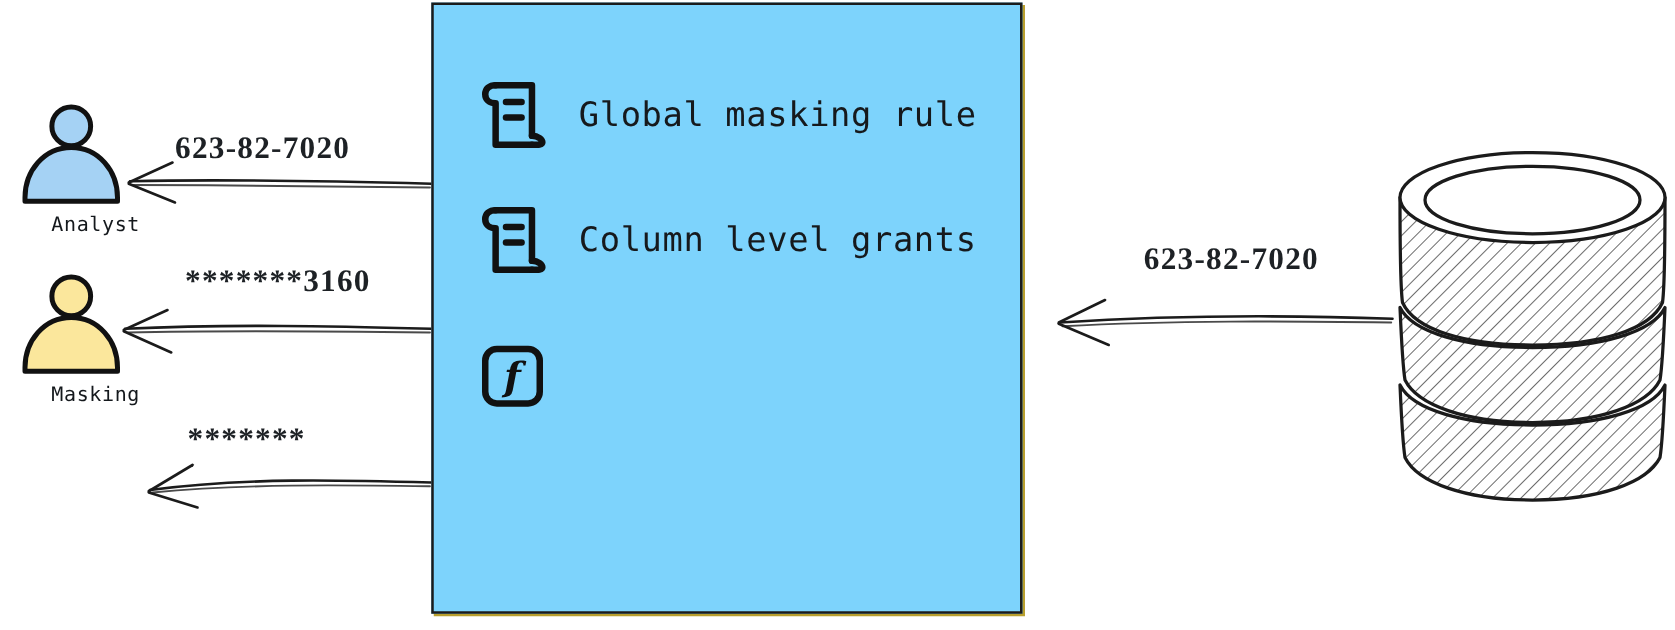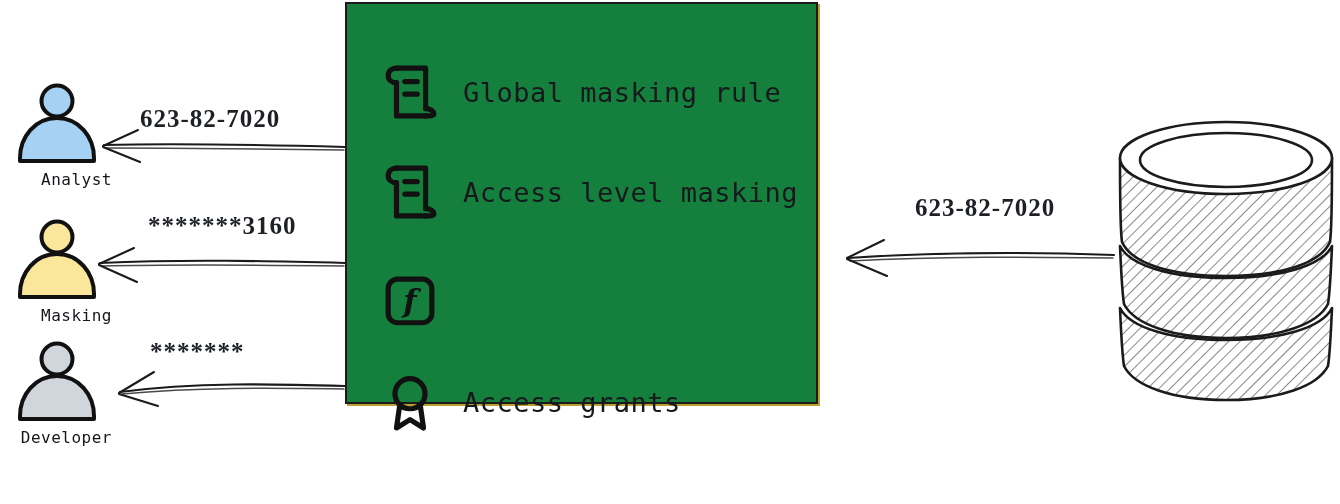--- a/index.html
+++ b/index.html
@@ -41,22 +41,22 @@
   }
   #label-analyst{left:140px;top:105px;}
   #label-support{left:148px;top:212px;}
   #label-developer{left:150px;top:338px;}
   #label-source{left:915px;top:194px;}
 
   
   #policy-panel{
     position:absolute;
     left:345px;top:2px;
-    width:473px;height:402px;
-    background:#15803d;
+    width:473px;height:489px;
+    background:#7dd3fc;
     border:2px solid #1b1b1b;
     box-sizing:border-box;
     box-shadow:2px 2px 0 #b99f2e;
   }
   .policy-row{
     position:absolute;
     left:36px;
     display:flex;
     align-items:center;
     gap:26px;
@@ -128,27 +128,20 @@
   </div>
 
   <div class="consumer" id="consumer-support">
     <svg class="person" width="96" height="86" viewBox="0 0 96 86">
       <circle cx="48" cy="19" r="15.5" fill="#FBE79C" stroke="#111" stroke-width="4"></circle>
       <path d="M48,36 C70,36 85,55 85,76 L85,79 L11,79 L11,76 C11,55 26,36 48,36 Z" fill="#FBE79C" stroke="#111" stroke-width="4" stroke-linejoin="round"></path>
     </svg>
     <span class="caption">Masking</span>
   </div>
 
-  <div class="consumer" id="consumer-developer">
-    <svg class="person" width="96" height="86" viewBox="0 0 96 86">
-      <circle cx="48" cy="19" r="15.5" fill="#D1D6DC" stroke="#111" stroke-width="4"></circle>
-      <path d="M48,36 C70,36 85,55 85,76 L85,79 L11,79 L11,76 C11,55 26,36 48,36 Z" fill="#D1D6DC" stroke="#111" stroke-width="4" stroke-linejoin="round"></path>
-    </svg>
-    <span class="caption">Developer</span>
-  </div>
 
   <div class="flow-label" id="label-analyst">623-82-7020</div>
   <div class="flow-label" id="label-support">*******3160</div>
   <div class="flow-label" id="label-developer">*******</div>
   <div class="flow-label" id="label-source">623-82-7020</div>
 
   <div id="policy-panel">
 
     <div class="policy-row" id="policy-row-0">
       <svg class="policy-icon" viewBox="0 0 52 56">
@@ -166,39 +159,30 @@
     <div class="policy-row" id="policy-row-1">
       <svg class="policy-icon" viewBox="0 0 52 56">
         <g fill="none" stroke="#111" stroke-width="5" stroke-linecap="round" stroke-linejoin="round">
           <path d="M13,5 L41,5 L41,44"></path>
           <path d="M13,5 C8,5 5,8 5,12 C5,16 8,19 13,19 L13,51 L41,51"></path>
           <path d="M41,44 C46,44 49,47 49,49 C49,51 46,51 41,51"></path>
           <path d="M21,18 L33,18"></path>
           <path d="M21,30 L33,30"></path>
         </g>
       </svg>
-      <span class="policy-text">Access level masking</span>
+      <span class="policy-text">Column level grants</span>
     </div>
 
     <div class="policy-row" id="policy-row-2">
       <svg class="policy-icon" viewBox="0 0 52 56">
         <rect x="5" y="6" width="42" height="42" rx="9" ry="9" fill="none" stroke="#111" stroke-width="5"></rect>
         <text x="26" y="38" text-anchor="middle" font-family="DejaVu Serif, serif" font-size="30" font-style="italic" font-weight="bold" fill="#111">f</text>
       </svg>
     </div>
 
-    <div class="policy-row" id="policy-row-3">
-      <svg class="policy-icon" viewBox="0 0 52 56">
-        <g fill="none" stroke="#111" stroke-width="5" stroke-linecap="round" stroke-linejoin="round">
-          <circle cx="26" cy="20" r="14.5"></circle>
-          <path d="M16,32 L13,53 L26,45 L39,53 L36,32"></path>
-        </g>
-      </svg>
-      <span class="policy-text">Access grants</span>
-    </div>
 
   </div>
 
   <svg id="datastore" viewBox="0 0 228 290">
     <defs>
       <pattern id="hatch" width="8" height="8" patternTransform="rotate(45)" patternUnits="userSpaceOnUse">
         <line x1="0" y1="0" x2="0" y2="8" stroke="#6b6b6b" stroke-width="1.6"></line>
       </pattern>
     </defs>
     <g stroke="#1b1b1b" stroke-width="2.6" stroke-linejoin="round" stroke-linecap="round">

